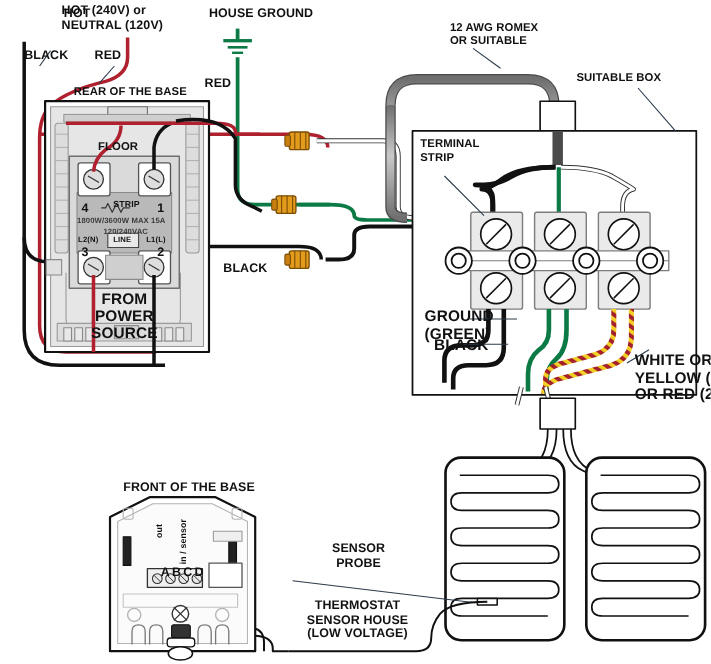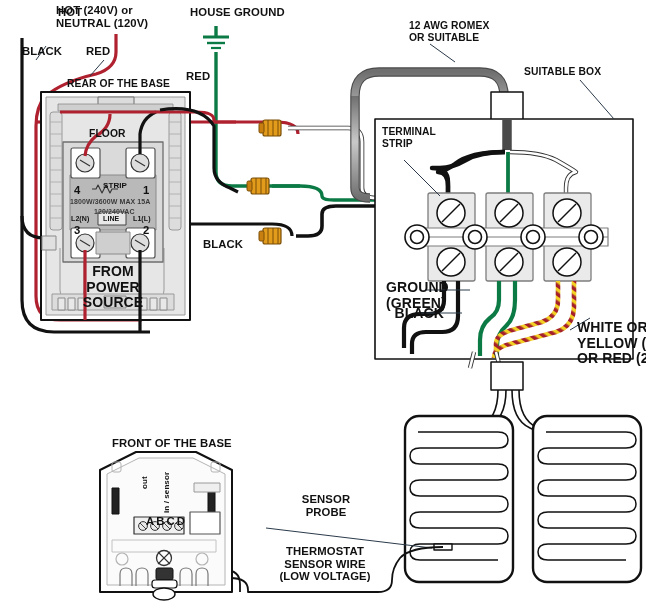--- a/index.html
+++ b/index.html
@@ -427,21 +427,21 @@
 <div class="lbl t9 dark" style="left:577px;top:320px;">WHITE OR
 YELLOW (120V)
 OR RED (240V)</div>
 
 <div class="lbl t11 dark" style="left:112px;top:437px;">FRONT OF THE BASE</div>
 
 <div class="lbl t11 dark ctr" style="left:288px;top:493px;width:76px;">SENSOR
 PROBE</div>
 
 <div class="lbl t11 dark ctr" style="left:264px;top:545px;width:122px;">THERMOSTAT
-SENSOR WIRE
+SENSOR HOUSE
 (LOW VOLTAGE)</div>
 
 <div class="lbl t10 dark" style="left:89px;top:128px;">FLOOR</div>
 
 <div class="lbl t8 dark" style="left:103px;top:182px;">STRIP</div>
 
 <div class="lbl t11 dark" style="left:74px;top:184px;">4</div>
 
 <div class="lbl t11 dark" style="left:143px;top:184px;">1</div>
 

